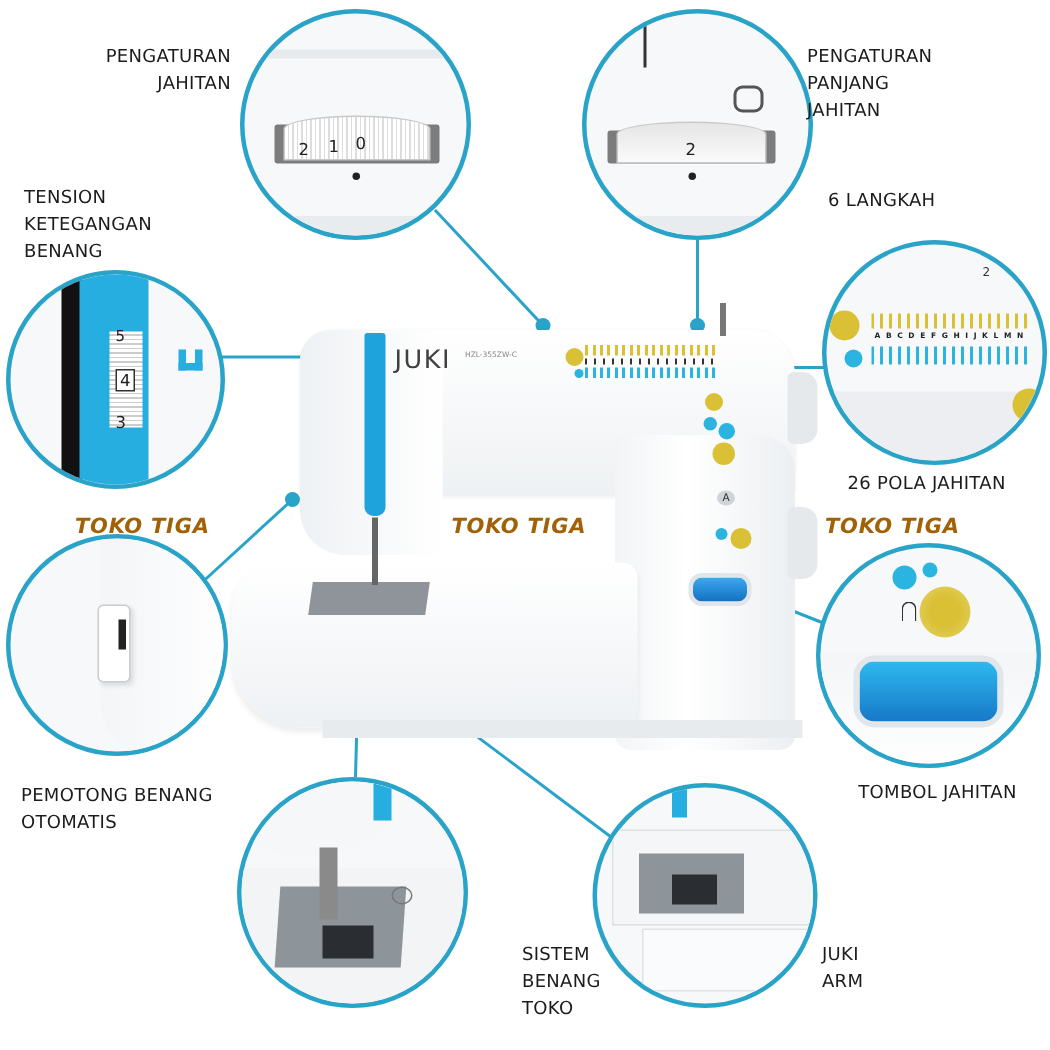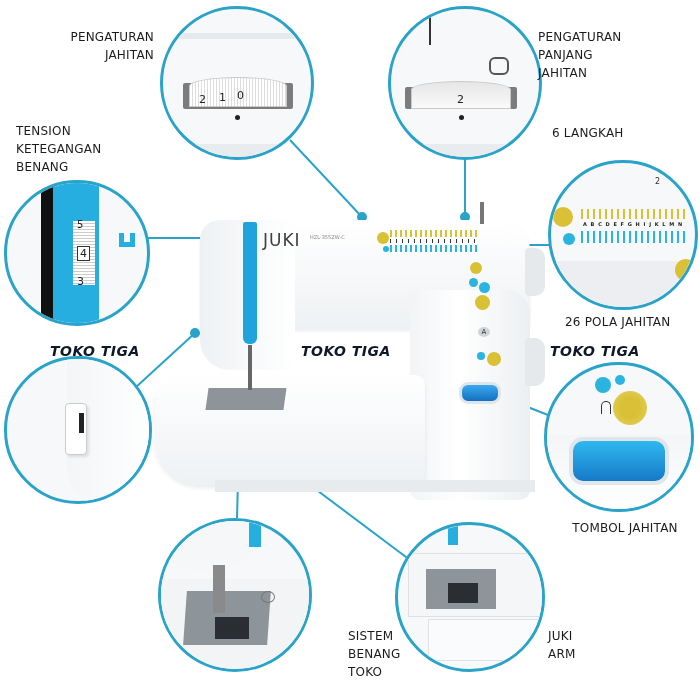--- a/index.html
+++ b/index.html
@@ -2,21 +2,21 @@
 <html><head>
 <meta charset="utf-8">
 <style>
   html, body { margin:0; padding:0; background:#ffffff; }
   body { width:700px; height:700px; position:relative; overflow:hidden; font-family:"DejaVu Sans", "Liberation Sans", sans-serif; color:#1c1c1c; }
   .label { position:absolute; font-size:12px; line-height:18px; letter-spacing:0.2px; color:#1c1c1c; }
   .label div { white-space:nowrap; }
   .right { text-align:right; }
   .center { text-align:center; }
   .circle { position:absolute; border-radius:50%; border:3px solid #2aa3c9; background:#f7f8f9; overflow:hidden; box-sizing:border-box; }
-  .watermark { position:absolute; font-family:"DejaVu Sans", sans-serif; font-weight:bold; font-style:italic; font-size:14px; color:#0f172a; letter-spacing:0.5px; }
+  .watermark { position:absolute; font-family:"DejaVu Sans", sans-serif; font-weight:bold; font-style:italic; font-size:14px; color:#a16207; letter-spacing:0.5px; }
   svg.lines { position:absolute; left:0; top:0; }
   .dial { position:absolute; background:#fff; border-radius:50% 50% 0 0 / 30% 30% 0 0; border:1px solid #c9c9c9; box-sizing:border-box; }
   .dial-num { position:absolute; font-size:11px; color:#222; }
 </style>
 </head>
 <body>
 
 <svg class="lines" width="700" height="700">
   <g stroke="#2aa3c9" stroke-width="2" fill="none">
     <line x1="290" y1="140" x2="362" y2="217"></line>
@@ -180,20 +180,22 @@
     <div>KETEGANGAN</div>
     <div>BENANG</div>
 </div>
 <div class="label" style="left:552px;top:124px;">
   <div>6 LANGKAH</div>
 </div>
 <div class="label" style="left:565px;top:313px;">
   <div>26 POLA JAHITAN</div>
 </div>
 <div class="label" style="left:14px;top:521px;">
+  <div>PEMOTONG BENANG</div>
+    <div>OTOMATIS</div>
 </div>
 <div class="label center" style="left:550px;top:519px;width:150px;">
   <div>TOMBOL JAHITAN</div>
 </div>
 <div class="label" style="left:300px;top:627px;margin-left:48px;">
   <div>SISTEM</div>
     <div>BENANG</div>
     <div>TOKO</div>
 </div>
 <div class="label" style="left:548px;top:627px;">

